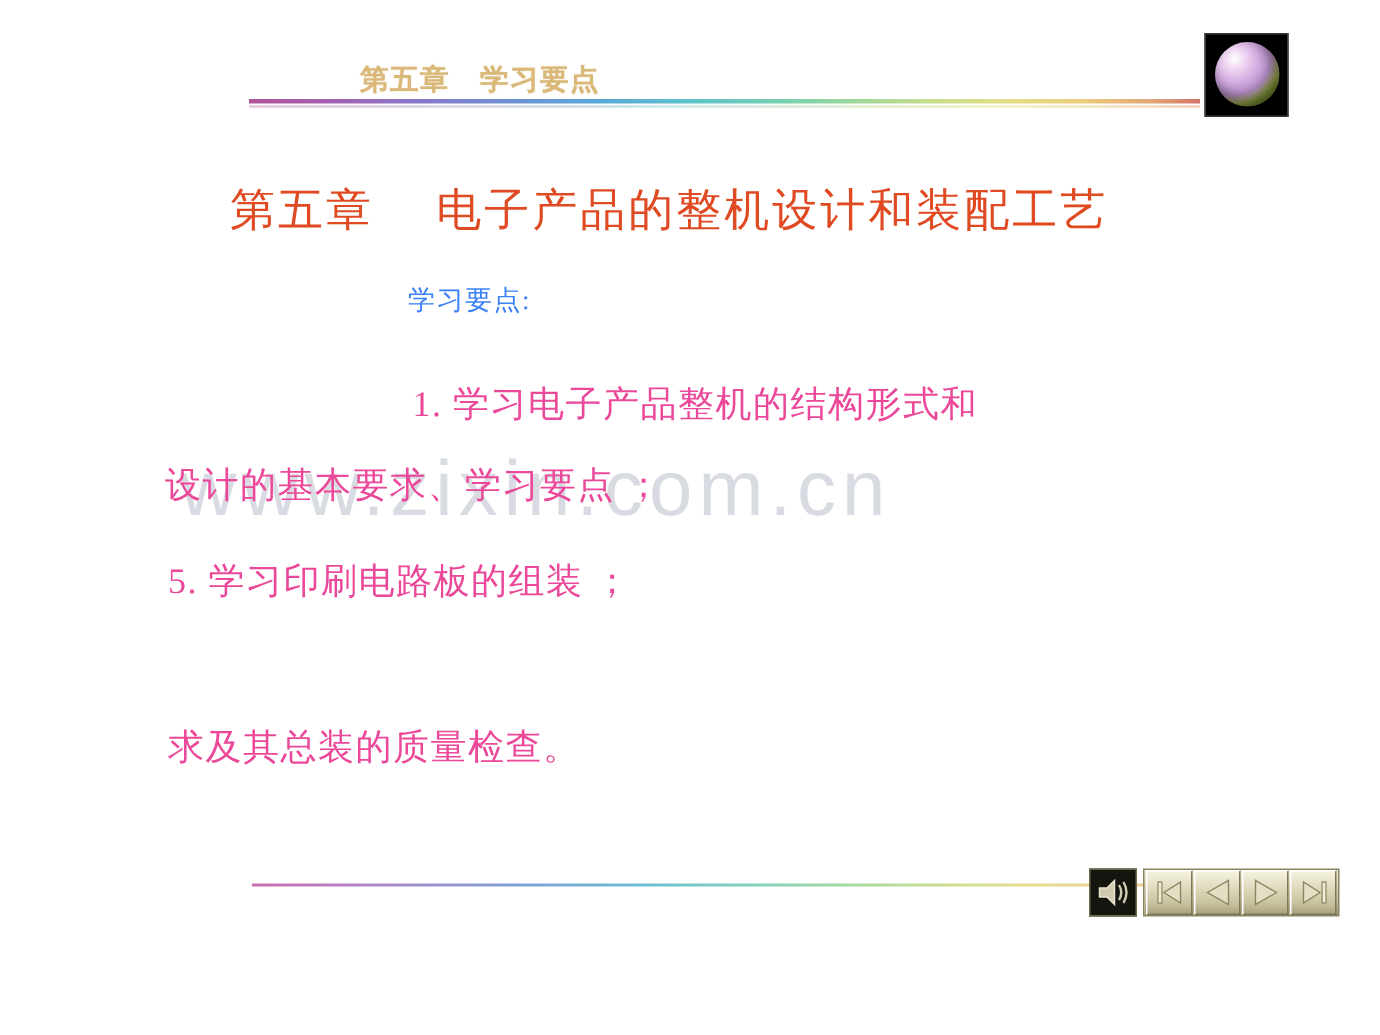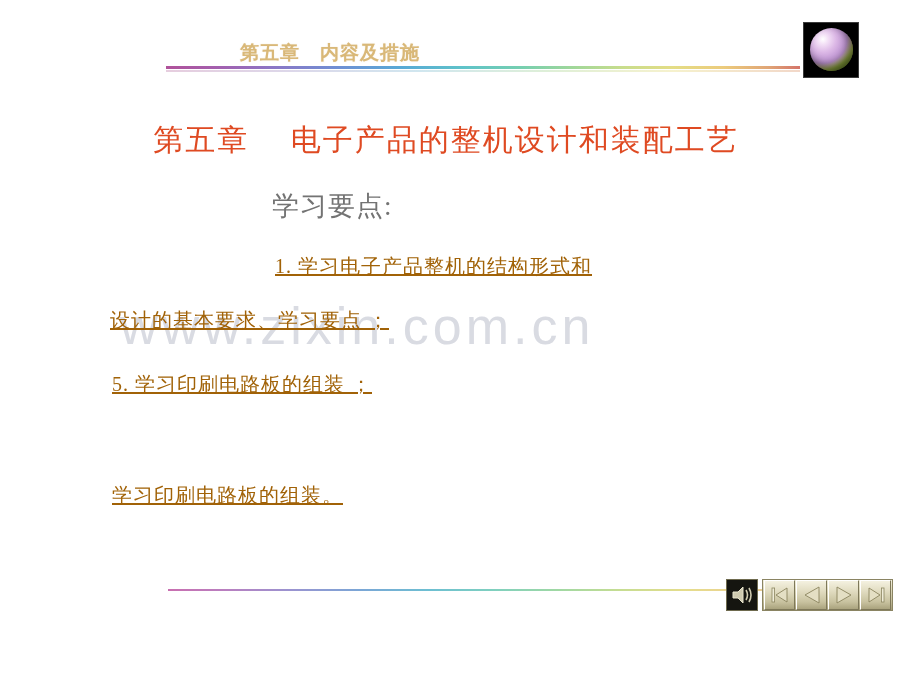--- a/index.html
+++ b/index.html
@@ -123,35 +123,34 @@
     letter-spacing: 2px;
     font-family: "Liberation Serif", "DejaVu Serif", serif;
     font-weight: 500;
     white-space: pre;
   }
 
   #subtitle {
     position: absolute;
     left: 272px;
     top: 188px;
-    font-size: 27px;
-    color: #737373;
+    font-size: 18px;
+    color: #3b82f6;
     letter-spacing: 1px;
     font-family: "Liberation Serif", "DejaVu Serif", serif;
     white-space: pre;
   }
 
   .body-line {
     position: absolute;
-    font-size: 20px;
-    color: #a16207;
+    font-size: 24px;
+    color: #ec4899;
     letter-spacing: 1px;
     font-family: "Liberation Serif", "DejaVu Serif", serif;
     white-space: pre;
-    text-decoration: underline;
   }
   #line-1 { left: 275px; top: 253px; }
   #line-2 { left: 110px; top: 307px; }
   #line-3 { left: 112px; top: 371px; }
   #line-4 { left: 128px; top: 428px; }
   #line-5 { left: 112px; top: 482px; }
 
   
   #footer-rule {
     position: absolute;
@@ -214,37 +213,37 @@
     border-bottom: 1px solid #7e7859;
     box-sizing: border-box;
   }
   .nav-button + .nav-button { margin-left: 1px; }
 </style>
 </head>
 <body>
 
 <div id="slide">
 
-  <div id="header-label">第五章　内容及措施</div>
+  <div id="header-label">第五章　学习要点</div>
   <div id="header-rule"></div>
   <div id="header-rule-2"></div>
 
   <div id="logo">
     <div class="sphere"></div>
   </div>
 
   <div id="watermark">www.zixin.com.cn</div>
 
   <div id="slide-title">第五章　 电子产品的整机设计和装配工艺</div>
   <div id="subtitle">学习要点:</div>
 
   <div class="body-line" id="line-1">1. 学习电子产品整机的结构形式和</div>
   <div class="body-line" id="line-2">设计的基本要求、学习要点 ；</div>
   <div class="body-line" id="line-3">5. 学习印刷电路板的组装 ；</div>
-  <div class="body-line" id="line-5">学习印刷电路板的组装。</div>
+  <div class="body-line" id="line-5">求及其总装的质量检查。</div>
 
   <div id="footer-rule"></div>
 
   <div id="nav-bar">
 
     <div id="sound-button">
       <svg width="22" height="20" viewBox="0 0 22 20">
         <polygon points="2,7 7,7 12,2 12,18 7,13 2,13" fill="#cfcab0" stroke="#e8e4cc" stroke-width="1"></polygon>
         <path d="M15 5 q3 5 0 10" stroke="#cfcab0" stroke-width="1.6" fill="none"></path>
         <path d="M18 3 q4 7 0 14" stroke="#cfcab0" stroke-width="1.6" fill="none"></path>

